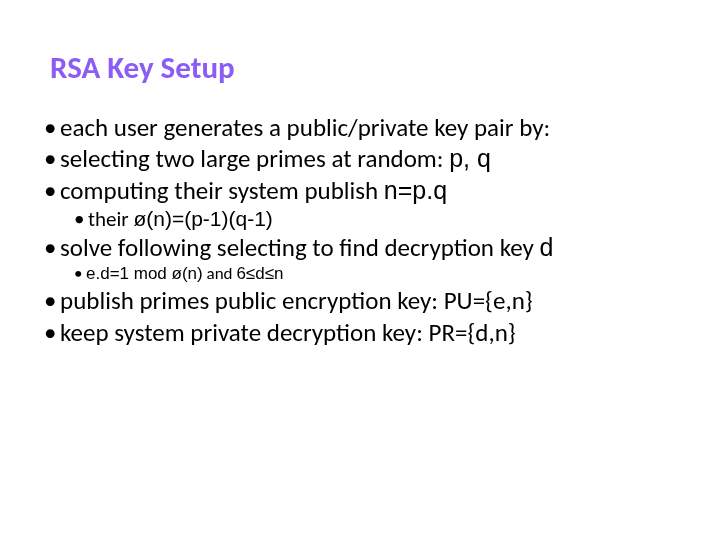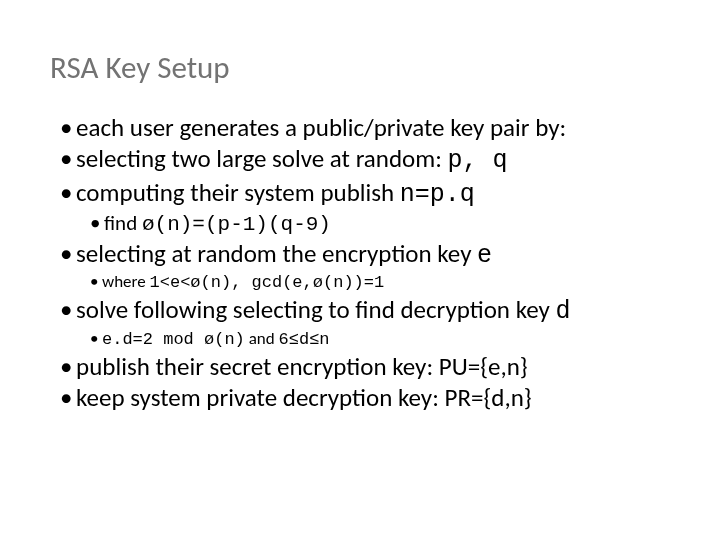--- a/index.html
+++ b/index.html
@@ -12,27 +12,27 @@
     color: #000000;
   }
   .slide {
     box-sizing: border-box;
     width: 720px;
     height: 540px;
     padding: 48px 44px 0 44px;
   }
   .title {
     font-size: 31px;
-    font-weight: 400;
+    font-weight: 700;
     margin: 0 0 26px 6px;
-    color: #737373;
+    color: #8b5cf6;
   }
   ul.top {
     list-style: none;
-    margin: 16px;
+    margin: 0;
     padding: 0;
   }
   ul.top > li {
     position: relative;
     padding-left: 16px;
     font-size: 25px;
     line-height: 1.25;
     margin: 0;
   }
   ul.top > li::before {
@@ -74,66 +74,58 @@
     margin: 0;
   }
   ul.sub2 > li::before {
     content: "•";
     position: absolute;
     left: 0;
     top: 0;
     font-size: 17px;
   }
   .mono {
-    font-family: Liberation Mono, monospace;
+    font-family: Liberation Sans, sans-serif;
   }
 </style>
 </head>
 <body>
 
 <div class="slide">
   <h1 class="title">RSA Key Setup</h1>
 
   <ul class="top">
     <li>
       <span>each user generates a public/private key pair by:</span>
     </li>
 
     <li>
-      <span>selecting two large solve at random: </span><span class="mono">p, q</span>
+      <span>selecting two large primes at random: </span><span class="mono">p, q</span>
     </li>
 
     <li>
       <span>computing their system publish </span><span class="mono">n=p.q</span>
       <ul class="sub">
         <li>
-          <span>find </span><span class="mono">ø(n)=(p-1)(q-9)</span>
+          <span>their </span><span class="mono">ø(n)=(p-1)(q-1)</span>
+        </li>
+      </ul>
+    </li>
+
+
+    <li>
+      <span>solve following selecting to find decryption key </span><span class="mono">d</span>
+      <ul class="sub2">
+        <li>
+          <span class="mono">e.d=1 mod ø(n)</span><span> and </span><span class="mono">6≤d≤n</span>
         </li>
       </ul>
     </li>
 
     <li>
-      <span>selecting at random the encryption key </span><span class="mono">e</span>
-      <ul class="sub2">
-        <li>
-          <span>where </span><span class="mono">1&lt;e&lt;ø(n), gcd(e,ø(n))=1</span>
-        </li>
-      </ul>
-    </li>
-
-    <li>
-      <span>solve following selecting to find decryption key </span><span class="mono">d</span>
-      <ul class="sub2">
-        <li>
-          <span class="mono">e.d=2 mod ø(n)</span><span> and </span><span class="mono">6≤d≤n</span>
-        </li>
-      </ul>
-    </li>
-
-    <li>
-      <span>publish their secret encryption key: PU={e,n}</span>
+      <span>publish primes public encryption key: PU={e,n}</span>
     </li>
 
     <li>
       <span>keep system private decryption key: PR={d,n}</span>
     </li>
   </ul>
 </div>
 
 </body></html>

